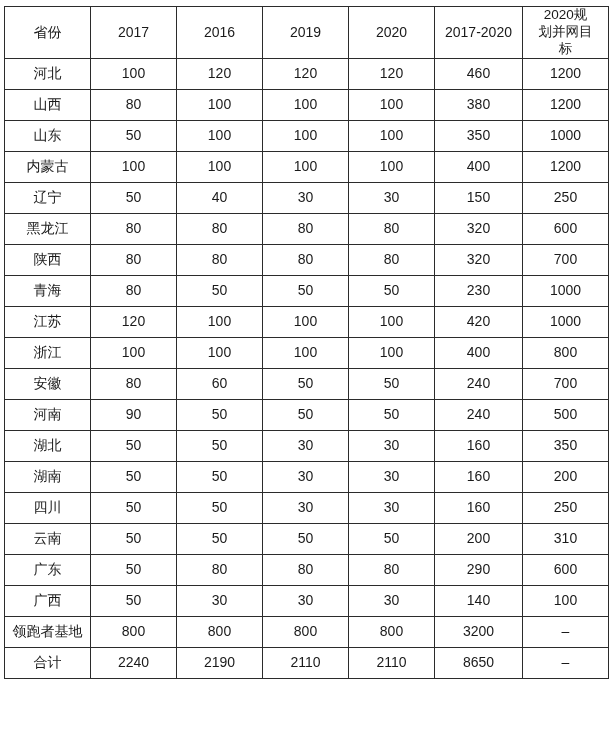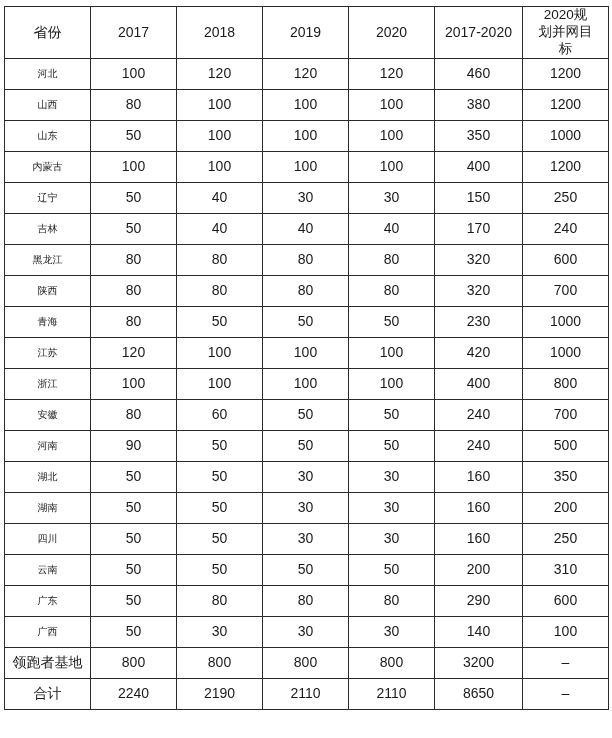--- a/index.html
+++ b/index.html
@@ -49,21 +49,21 @@
   }
   col.c0 { width: 86px; }
   col.c1 { width: 86px; }
   col.c2 { width: 86px; }
   col.c3 { width: 86px; }
   col.c4 { width: 86px; }
   col.c5 { width: 88px; }
   col.c6 { width: 86px; }
   tbody td.label-cell {
     text-align: center;
-    font-size: 10px;
+    font-size: 14px;
   }
   tr.row-special td {
     font-size: 14px;
   }
 </style>
 </head>
 <body>
 
 <div id="table-wrap">
   <table class="data-table">
@@ -73,21 +73,21 @@
         <col class="c2">
         <col class="c3">
         <col class="c4">
         <col class="c5">
         <col class="c6">
     </colgroup>
     <thead>
       <tr>
         <td>省份</td>
         <td>2017</td>
-        <td>2018</td>
+        <td>2016</td>
         <td>2019</td>
         <td>2020</td>
         <td>2017-2020</td>
         <td class="hdr-wrap">2020规划并网目标</td>
       </tr>
     </thead>
     <tbody>
       <tr>
         <td class="label-cell">河北</td>
         <td>100</td>
@@ -125,29 +125,20 @@
         <td>1200</td>
       </tr>
       <tr>
         <td class="label-cell">辽宁</td>
         <td>50</td>
         <td>40</td>
         <td>30</td>
         <td>30</td>
         <td>150</td>
         <td>250</td>
-      </tr>
-      <tr>
-        <td class="label-cell">吉林</td>
-        <td>50</td>
-        <td>40</td>
-        <td>40</td>
-        <td>40</td>
-        <td>170</td>
-        <td>240</td>
       </tr>
       <tr>
         <td class="label-cell">黑龙江</td>
         <td>80</td>
         <td>80</td>
         <td>80</td>
         <td>80</td>
         <td>320</td>
         <td>600</td>
       </tr>

